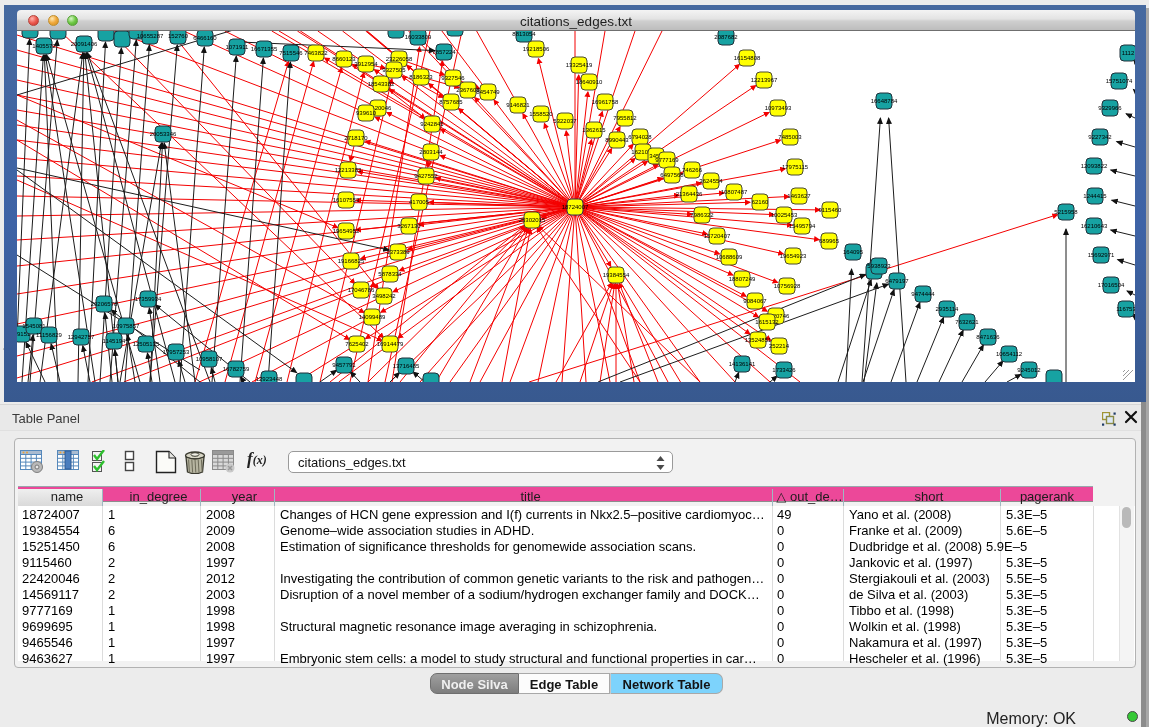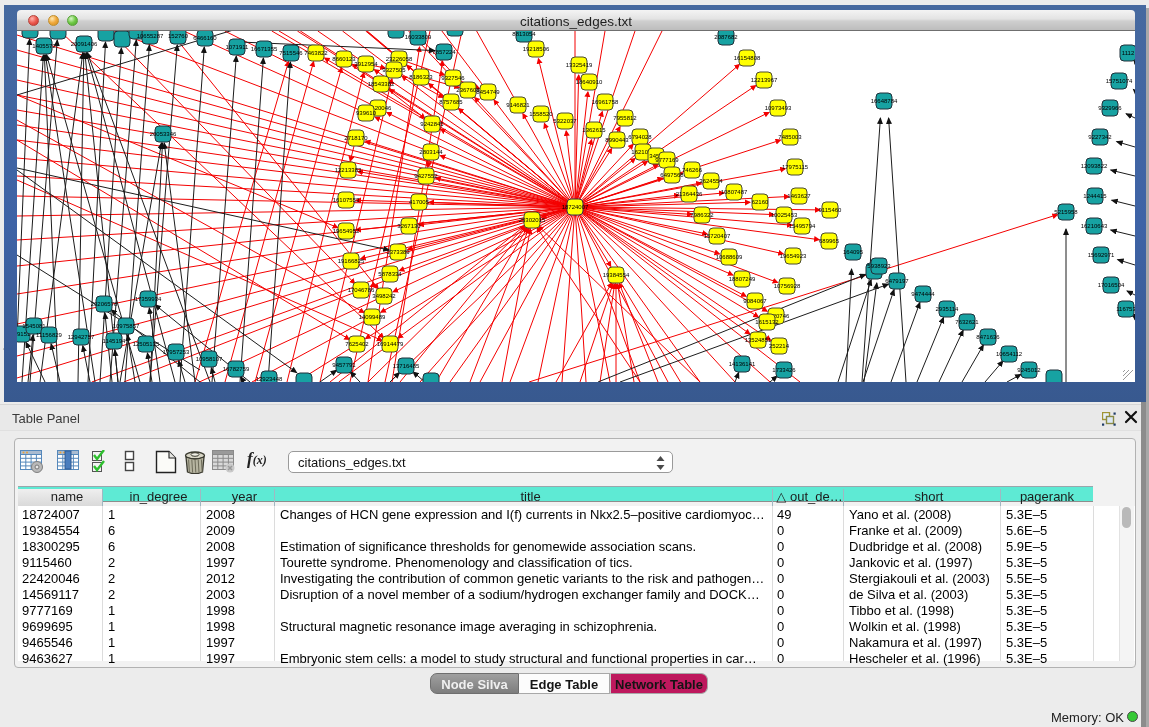--- a/index.html
+++ b/index.html
@@ -16,21 +16,21 @@
 
 #tpbar { position:absolute; left:0; top:404px; width:1141px; height:27px; background:#e9e9e9;
   border-top:1px solid #d6d6d6; border-bottom:1px solid #e0e0e0;}
 #tpbar .t { position:absolute; left:12px; top:6px; font-size:13px; color:#3a3a3a; }
 #panel { position:absolute; left:14px; top:438px; width:1122px; height:230px;
   background:#f2f2f2; border:1px solid #b2b2b2; border-radius:4px; }
 #combo { position:absolute; left:288px; top:451px; width:385px; height:22px; background:#fff;
   border:1px solid #9a9a9a; border-radius:5px; font-size:13px; color:#111; }
 #combo span { position:absolute; left:9px; top:3px; }
 #thead { position:absolute; left:18px; top:486px; width:1075px; height:16px;
-  background:#5eead4; border-top:1px solid #9aa6ac; border-bottom:1px solid #8d8d8d; }
+  background:#ec4899; border-top:1px solid #9aa6ac; border-bottom:1px solid #8d8d8d; }
 .th { position:absolute; top:2px; font-size:13px; color:#1d1d1d; text-align:center;
   border-left:1px solid #9fb8c2; height:18px; padding-left:14px; box-sizing:border-box; }
 .tr { position:absolute; left:18px; width:1075px; height:16px; }
 .td { position:absolute; top:1px; font-size:13px; color:#000; white-space:nowrap;
   overflow:hidden; }
 .gl { position:absolute; top:506px; width:1px; height:155px; background:#dcdcdc; }
 
 #tabs { position:absolute; left:430px; top:673px; height:21px; font-size:13px; font-weight:bold; }
 .tab { position:absolute; top:0; height:21px; line-height:21px; text-align:center; }
 
@@ -694,38 +694,38 @@
     <span class="td" style="left:188px">2008</span>
     <span class="td" style="left:262px;width:488px">Changes of HCN gene expression and I(f) currents in Nkx2.5–positive cardiomyoc…</span>
     <span class="td" style="left:759px">49</span>
     <span class="td" style="left:831px">Yano et al. (2008)</span>
     <span class="td" style="left:988px">5.3E–5</span>
   </div>
 <div class="tr" style="top:522px">
     <span class="td" style="left:4px">19384554</span>
     <span class="td" style="left:90px">6</span>
     <span class="td" style="left:188px">2009</span>
+    <span class="td" style="left:262px;width:488px">Genome–wide association studies in ADHD.</span>
     <span class="td" style="left:759px">0</span>
     <span class="td" style="left:831px">Franke et al. (2009)</span>
     <span class="td" style="left:988px">5.6E–5</span>
   </div>
 <div class="tr" style="top:538px">
-    <span class="td" style="left:4px">18300295</span>
+    <span class="td" style="left:4px">15251450</span>
     <span class="td" style="left:90px">6</span>
     <span class="td" style="left:188px">2008</span>
     <span class="td" style="left:262px;width:488px">Estimation of significance thresholds for genomewide association scans.</span>
     <span class="td" style="left:759px">0</span>
     <span class="td" style="left:831px">Dudbridge et al. (2008)</span>
-    <span class="td" style="left:988px">5.9E–5</span>
+    <span class="td" style="left:968px">5.9E–5</span>
   </div>
 <div class="tr" style="top:554px">
     <span class="td" style="left:4px">9115460</span>
     <span class="td" style="left:90px">2</span>
     <span class="td" style="left:188px">1997</span>
-    <span class="td" style="left:262px;width:488px">Tourette syndrome. Phenomenology and classification of tics.</span>
     <span class="td" style="left:759px">0</span>
     <span class="td" style="left:831px">Jankovic et al. (1997)</span>
     <span class="td" style="left:988px">5.3E–5</span>
   </div>
 <div class="tr" style="top:570px">
     <span class="td" style="left:4px">22420046</span>
     <span class="td" style="left:90px">2</span>
     <span class="td" style="left:188px">2012</span>
     <span class="td" style="left:262px;width:488px">Investigating the contribution of common genetic variants to the risk and pathogen…</span>
     <span class="td" style="left:759px">0</span>
@@ -775,17 +775,17 @@
     <span class="td" style="left:831px">Hescheler et al. (1996)</span>
     <span class="td" style="left:988px">5.3E–5</span>
   </div>
 
 <div class="abs" style="left:1119px;top:506px;width:15px;height:155px;background:#f4f4f4;border-left:1px solid #e2e2e2"></div>
 <div class="abs" style="left:1122px;top:507px;width:9px;height:21px;background:#b9b9b9;border-radius:5px"></div>
 
 <div id="tabs">
   <div class="tab" style="left:0;width:89px;background:linear-gradient(180deg,#a0a0a0,#7d7d7d);color:#f0f0f0;border:1px solid #6e6e6e;border-radius:7px 0 0 7px">Node Silva</div>
   <div class="tab" style="left:89px;width:91px;background:#fcfcfc;color:#141414;border:1px solid #a8a8a8;border-left:none">Edge Table</div>
-  <div class="tab" style="left:180px;width:98px;background:#be185d;color:#141414;border:1px solid #a8a8a8;border-left:1px solid #c9c9c9;border-radius:0 7px 7px 0">Network Table</div>
+  <div class="tab" style="left:180px;width:113px;background:#7dd3fc;color:#141414;border:1px solid #a8a8a8;border-left:1px solid #c9c9c9;border-radius:0 7px 7px 0">Network Table</div>
 </div>
 
-<div class="abs" style="left:1000px;top:710px;width:124px;text-align:right;font-size:13px;color:#222">Memory: OK</div>
+<div class="abs" style="left:952px;top:710px;width:124px;text-align:right;font-size:16px;color:#222">Memory: OK</div>
 <div class="abs" style="left:1127px;top:711px;width:11px;height:11px;border-radius:50%;background:#35c935;border:1.5px solid #4a4a4a"></div>
 
 </body></html>

